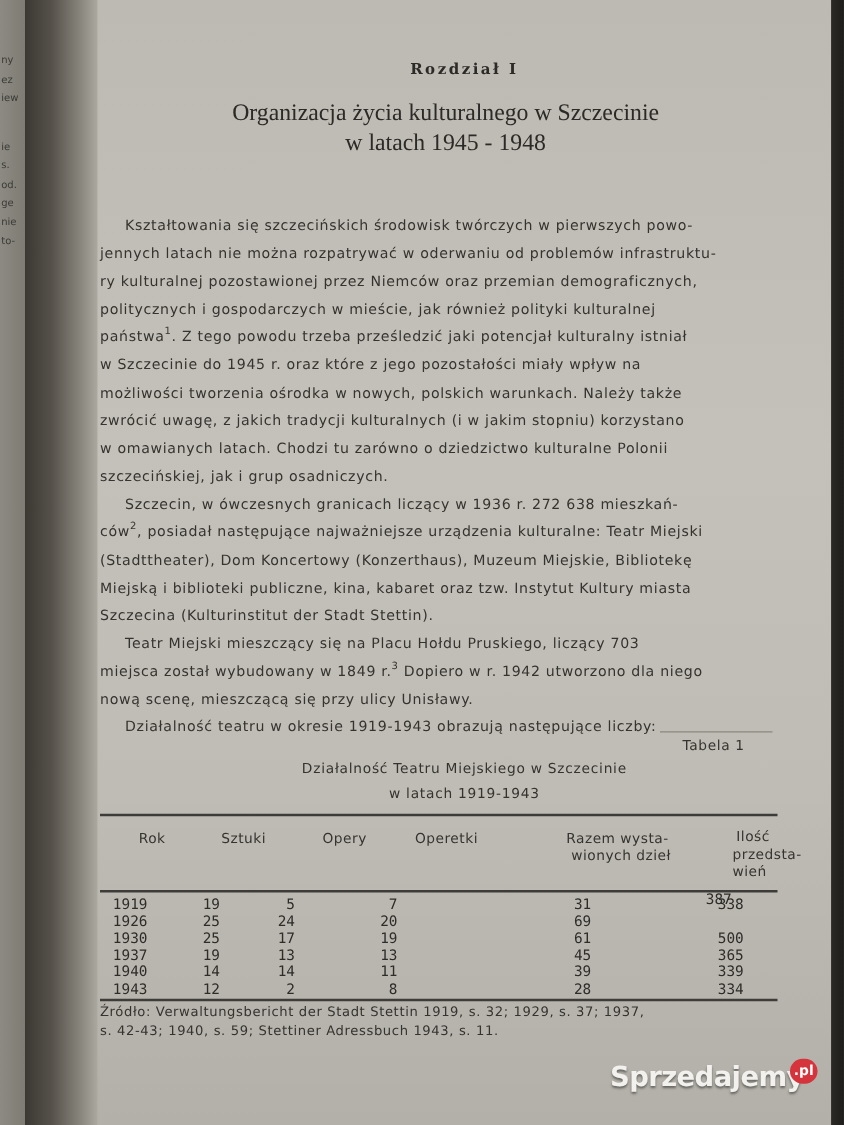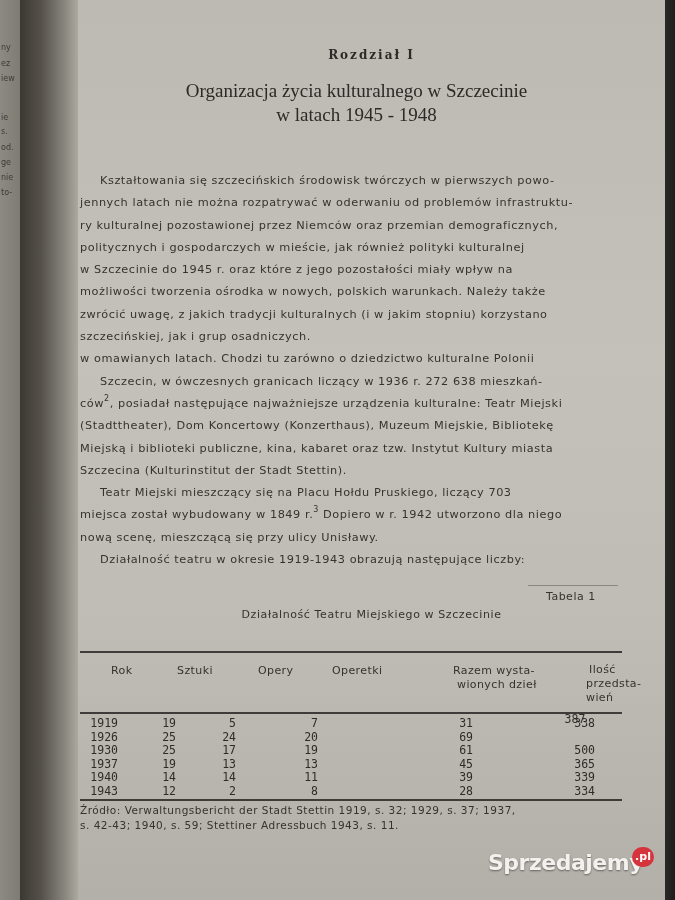--- a/index.html
+++ b/index.html
@@ -107,39 +107,41 @@
 <div class="page">
   <div class="chapter">Rozdział I</div>
   <div class="title l1">Organizacja życia kulturalnego w Szczecinie</div>
   <div class="title l2">w latach 1945 - 1948</div>
 
   <div class="body-text" id="body-text">
       <div class="line indent"><span>Kształtowania się szczecińskich środowisk twórczych w pierwszych powo-</span></div>
       <div class="line"><span>jennych latach nie można rozpatrywać w oderwaniu od problemów infrastruktu-</span></div>
       <div class="line"><span>ry kulturalnej pozostawionej przez Niemców oraz przemian demograficznych,</span></div>
       <div class="line"><span>politycznych i gospodarczych w mieście, jak również polityki kulturalnej</span></div>
+      <div class="line"><span>państwa</span><sup>1</sup><span>. Z tego powodu trzeba prześledzić jaki potencjał kulturalny istniał</span></div>
       <div class="line"><span>w Szczecinie do 1945 r. oraz które z jego pozostałości miały wpływ na</span></div>
       <div class="line"><span>możliwości tworzenia ośrodka w nowych, polskich warunkach. Należy także</span></div>
       <div class="line"><span>zwrócić uwagę, z jakich tradycji kulturalnych (i w jakim stopniu) korzystano</span></div>
+      <div class="line"><span>w omawianych latach. Chodzi tu zarówno o dziedzictwo kulturalne Polonii</span></div>
       <div class="line"><span>szczecińskiej, jak i grup osadniczych.</span></div>
-      <div class="line"><span>w omawianych latach. Chodzi tu zarówno o dziedzictwo kulturalne Polonii</span></div>
       <div class="line indent"><span>Szczecin, w ówczesnych granicach liczący w 1936 r. 272 638 mieszkań-</span></div>
       <div class="line"><span>ców</span><sup>2</sup><span>, posiadał następujące najważniejsze urządzenia kulturalne: Teatr Miejski</span></div>
       <div class="line"><span>(Stadttheater), Dom Koncertowy (Konzerthaus), Muzeum Miejskie, Bibliotekę</span></div>
       <div class="line"><span>Miejską i biblioteki publiczne, kina, kabaret oraz tzw. Instytut Kultury miasta</span></div>
       <div class="line"><span>Szczecina (Kulturinstitut der Stadt Stettin).</span></div>
       <div class="line indent"><span>Teatr Miejski mieszczący się na Placu Hołdu Pruskiego, liczący 703</span></div>
       <div class="line"><span>miejsca został wybudowany w 1849 r.</span><sup>3</sup><span> Dopiero w r. 1942 utworzono dla niego</span></div>
       <div class="line"><span>nową scenę, mieszczącą się przy ulicy Unisławy.</span></div>
       <div class="line indent"><span>Działalność teatru w okresie 1919-1943 obrazują następujące liczby:</span></div>
     </div>
 
   <div class="tab-rule-top"></div>
   <div class="tab-label">Tabela 1</div>
   <div class="tab-title t1">Działalność Teatru Miejskiego w Szczecinie</div>
+  <div class="tab-title t2">w latach 1919-1943</div>
 
   <div class="rule r1"></div>
 
   <div>
     <div class="th" style="left:6px;top:664px">Rok</div>
     <div class="th" style="left:72px;top:664px">Sztuki</div>
     <div class="th" style="left:153px;top:664px">Opery</div>
     <div class="th" style="left:227px;top:664px">Operetki</div>
     <div class="th" style="left:348px;top:664px">Razem wysta-</div>
     <div class="th" style="left:352px;top:678px">wionych dzieł</div>

